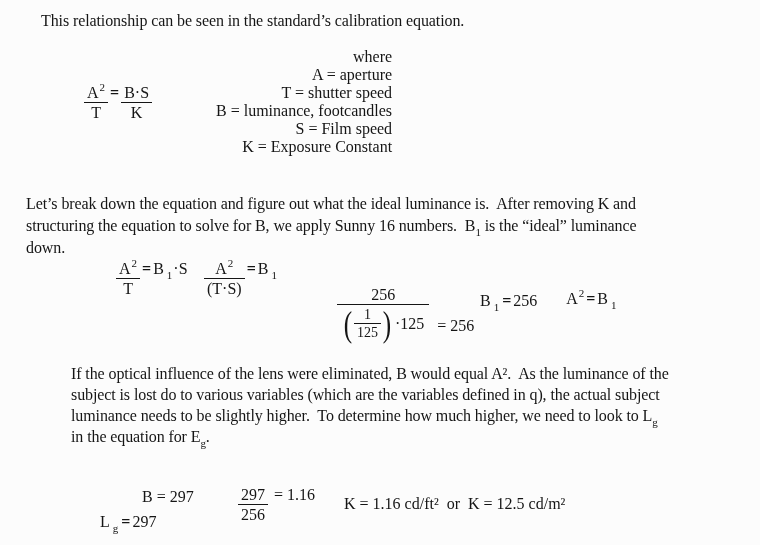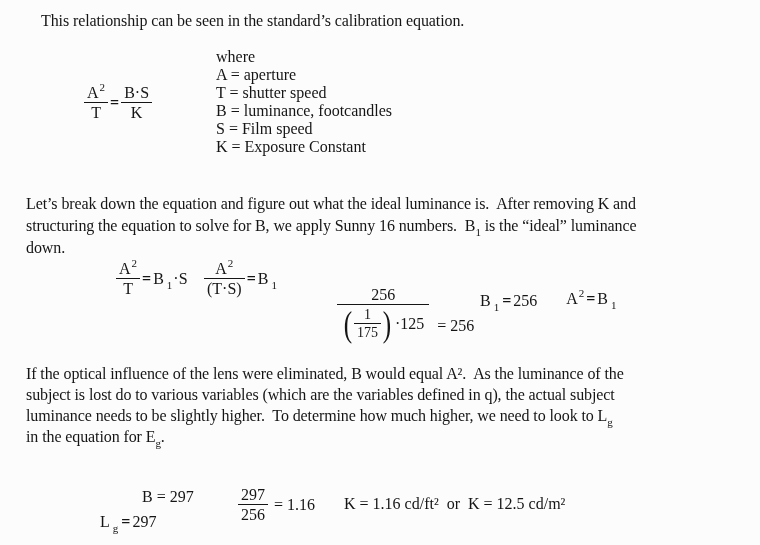--- a/index.html
+++ b/index.html
@@ -5,25 +5,25 @@
   html,body{margin:0;padding:0;}
   body{
     width:760px;height:545px;overflow:hidden;
     background:#fcfcfc;color:#151515;
     font-family:"Liberation Serif","DejaVu Serif",serif;
   }
   .page{position:relative;width:760px;height:545px;background:#fcfcfc;}
   .abs{position:absolute;}
   .para{font-size:16px;letter-spacing:-0.1px;}
   .para .line{white-space:pre;height:22px;line-height:22px;}
-  .para.tight .line{height:21px;line-height:21px;}
-  .wlist{font-size:16px;}
+  .para.tight .line{height:21px;line-height:21px;margin-left:45px;}
+  .wlist{font-size:16px;text-align:right;}
   .wlist .wline{white-space:pre;height:18px;line-height:18px;}
   .eq{font-size:16px;white-space:pre;}
-  .eqflex{display:inline-flex;align-items:center;}
+  .eqflex{display:inline-flex;}
   .frac{display:inline-flex;flex-direction:column;text-align:center;line-height:1.15;}
   .frac .fnum{padding:0 3px;display:block;}
   .frac .fden{border-top:1.5px solid #151515;padding:1px 3px 0 3px;display:block;}
   .fden.dflex{display:inline-flex;align-items:center;padding:2px 5px 0 5px;}
   .beq{font-weight:700;margin:0 2px;}
   .msup{font-size:11px;position:relative;top:-7px;margin-left:1px;}
   .msub{font-size:11px;position:relative;top:5px;margin-left:3px;margin-right:1px;}
   .tsub{font-size:11px;position:relative;top:5px;}
   .bigparen{font-size:36px;line-height:34px;font-weight:400;transform:scaleX(0.7);display:inline-block;}
   .innerfrac{font-size:14px;}
@@ -87,21 +87,21 @@
   </div>
 
   <div class="abs eq" style="left:321px;top:268px;">
     <span style="display:inline-flex;align-items:flex-start;">
       <span class="frac">
         <span class="fnum">256</span>
         <span class="fden dflex">
           <span class="bigparen">(</span>
           <span class="frac innerfrac">
             <span class="fnum">1</span>
-            <span class="fden">175</span>
+            <span class="fden">125</span>
           </span>
           <span class="bigparen">)</span>
           <span class="mul">·125</span>
         </span>
       </span>
       <span class="aftertop">= 256</span>
     </span>
   </div>
 
   <div class="abs eq" style="left:464px;top:274px;">

